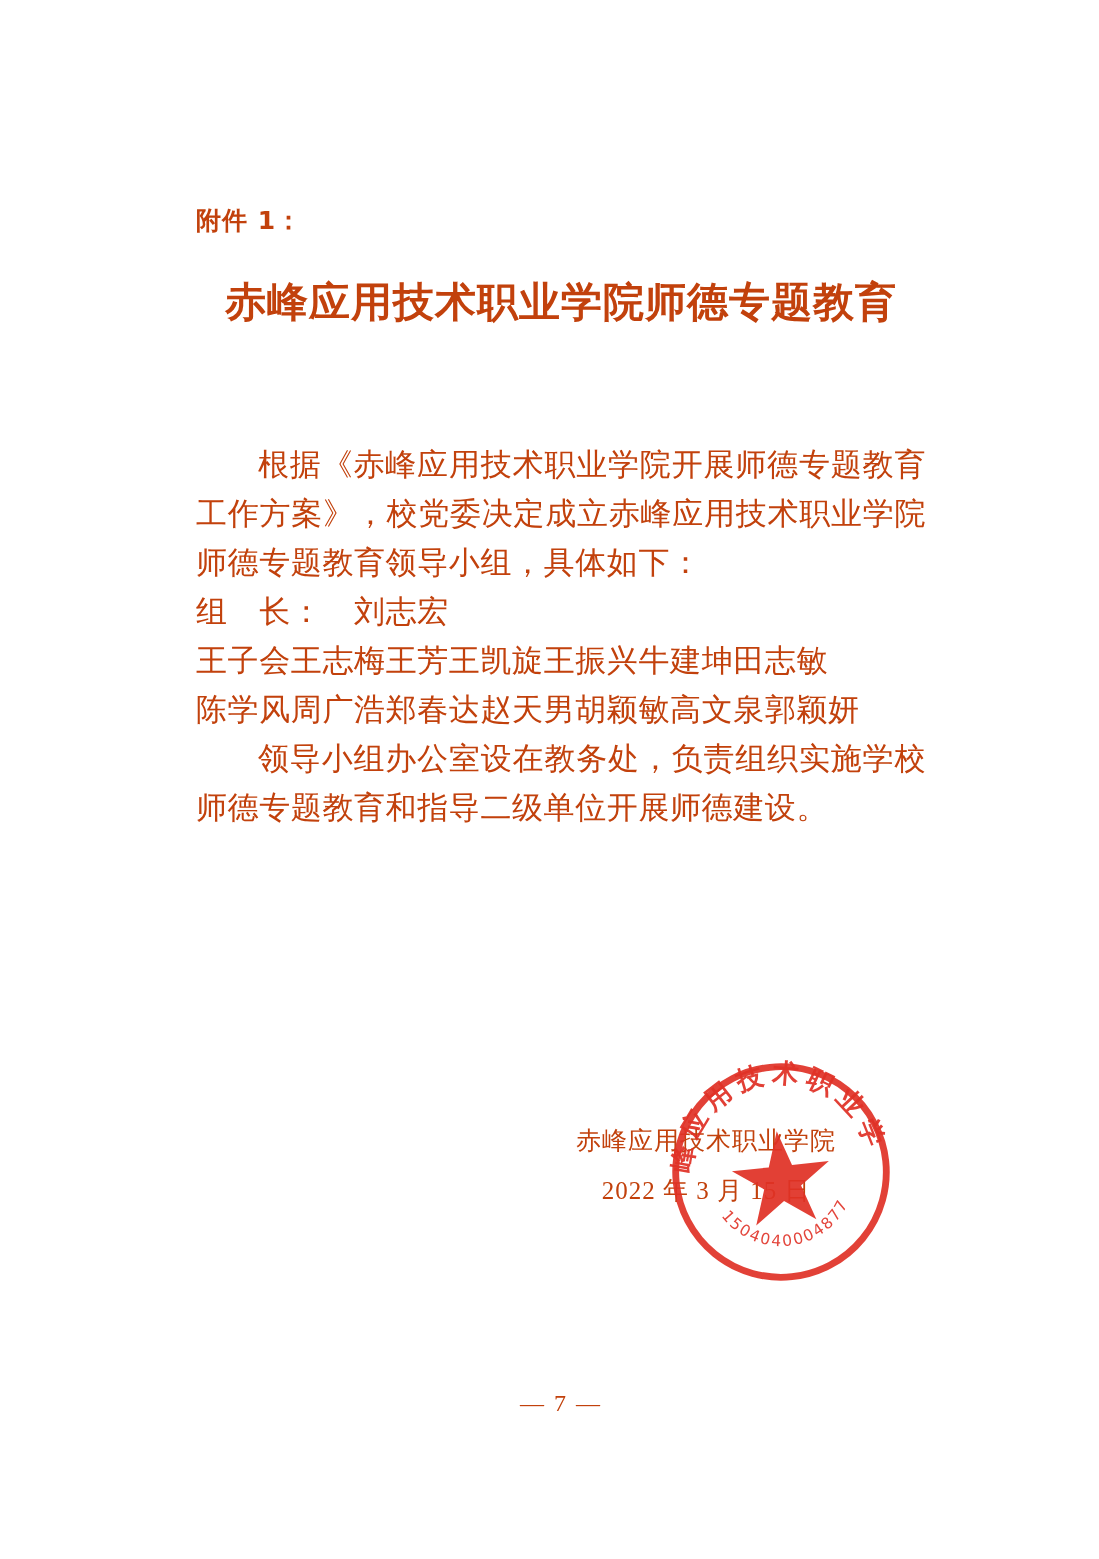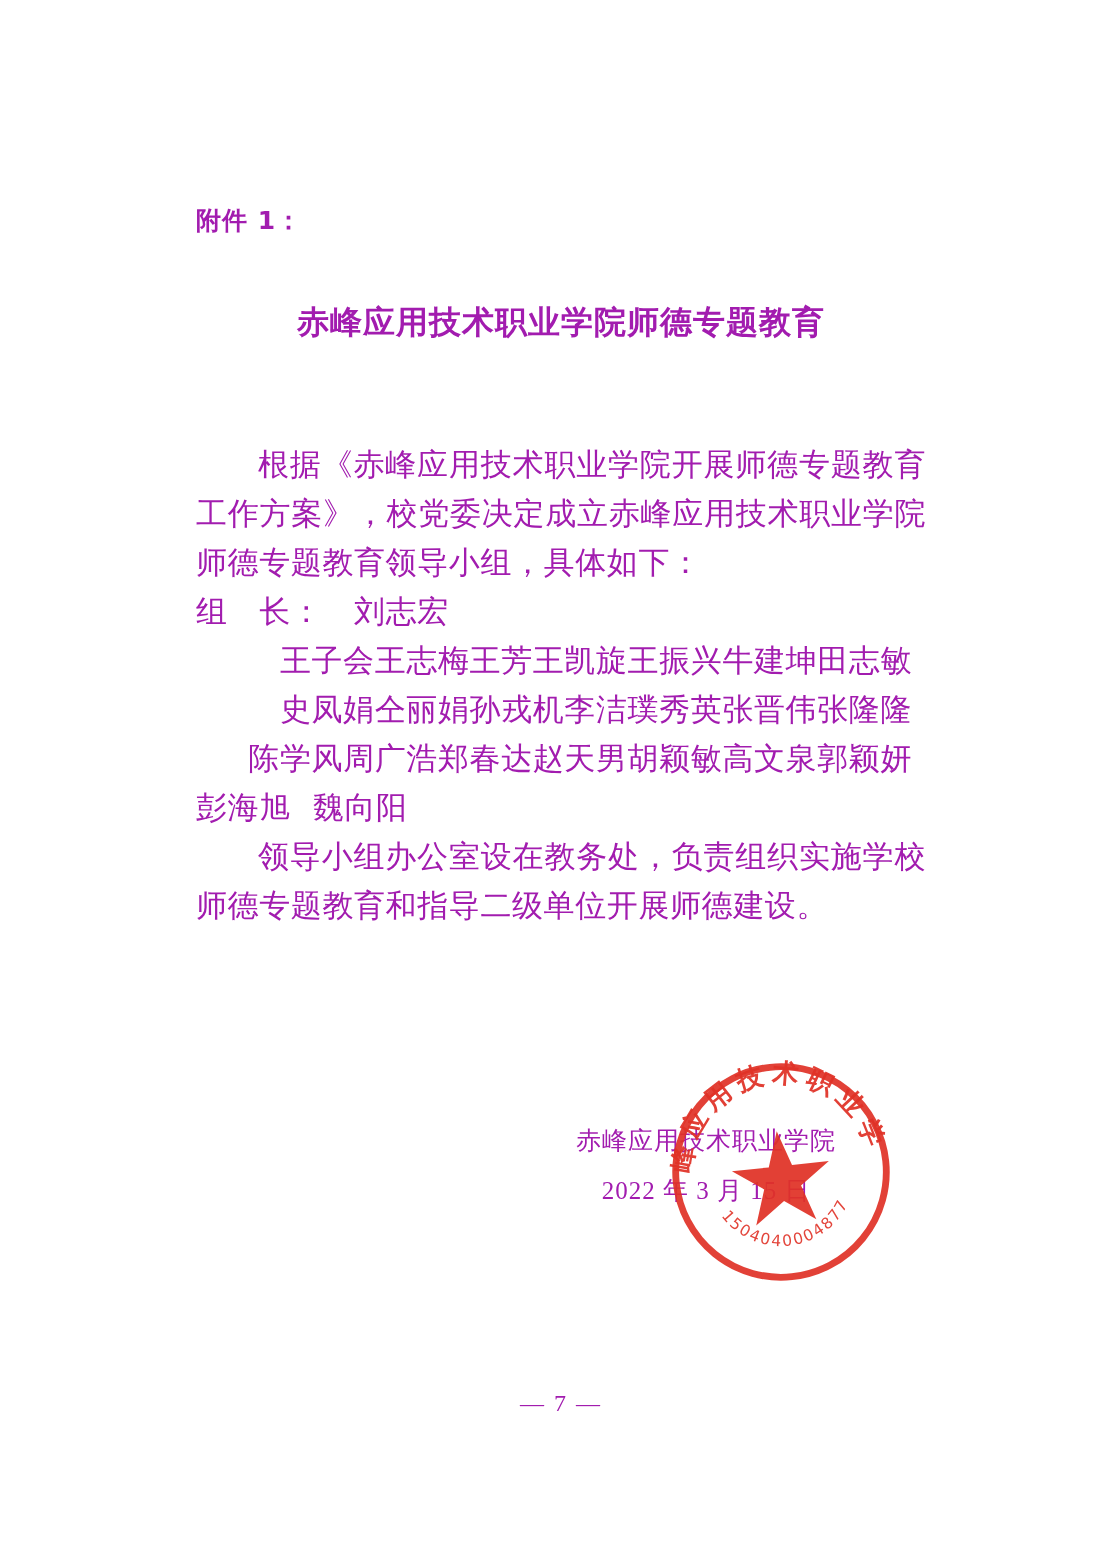--- a/index.html
+++ b/index.html
@@ -8,47 +8,47 @@
     background: #f2f2f2;
   }
   .page {
     position: relative;
     width: 1099px;
     height: 1559px;
     margin: 0 auto;
     background: #ffffff;
     overflow: hidden;
     font-family: "Liberation Serif", "DejaVu Serif", serif;
-    color: #a21caf;
+    color: #c2410c;
   }
   .content {
     position: absolute;
     left: 196px;
     top: 0;
     width: 730px;
     height: 1559px;
   }
   .attachment-label {
     position: absolute;
     top: 204px;
     left: 0;
     font-family: "DejaVu Sans", "Liberation Sans", sans-serif;
     font-weight: bold;
     font-size: 25px;
     letter-spacing: 1px;
   }
   .doc-title {
     position: absolute;
-    top: 296px;
+    top: 276px;
     left: 0;
     width: 730px;
     text-align: center;
     font-family: Liberation Sans, sans-serif;
     font-weight: bold;
-    font-size: 32px;
+    font-size: 41px;
     line-height: 52px;
     letter-spacing: 1px;
   }
   .body-block {
     position: absolute;
     top: 440px;
     left: 0;
     width: 730px;
     font-size: 31px;
     line-height: 49px;
@@ -59,21 +59,21 @@
     text-indent: 2em;
     margin: 0;
   }
   .line {
     margin: 0;
     white-space: pre;
   }
   .names-row {
     margin: 0;
     display: flex;
-    justify-content: flex-end;
+    justify-content: flex-start;
     width: 716px;
   }
   .names-row.left {
     justify-content: flex-start;
   }
   .names-row.left span {
     margin-right: 22px;
   }
   .sign-block {
     position: absolute;
@@ -122,44 +122,31 @@
       <div class="names-row">
         <span>王子会</span>
         <span>王志梅</span>
         <span>王芳</span>
         <span>王凯旋</span>
         <span>王振兴</span>
         <span>牛建坤</span>
         <span>田志敏</span>
       </div>
 
-      <div class="names-row">
-        <span>史凤娟</span>
-        <span>仝丽娟</span>
-        <span>孙戎机</span>
-        <span>李洁璞</span>
-        <span>秀英</span>
-        <span>张晋伟</span>
-        <span>张隆隆</span>
-      </div>
 
       <div class="names-row">
         <span>陈学风</span>
         <span>周广浩</span>
         <span>郑春达</span>
         <span>赵天男</span>
         <span>胡颖敏</span>
         <span>高文泉</span>
         <span>郭颖妍</span>
       </div>
 
-      <div class="names-row left">
-        <span>彭海旭</span>
-        <span>魏向阳</span>
-      </div>
 
       <p class="para">领导小组办公室设在教务处，负责组织实施学校师德专题教育和指导二级单位开展师德建设。</p>
     </div>
 
     <div class="sign-block">
       <div>赤峰应用技术职业学院</div>
       <div>2022 年 3 月 15 日</div>
     </div>
 
     <svg class="seal" viewBox="0 0 240 240" xmlns="http://www.w3.org/2000/svg">

